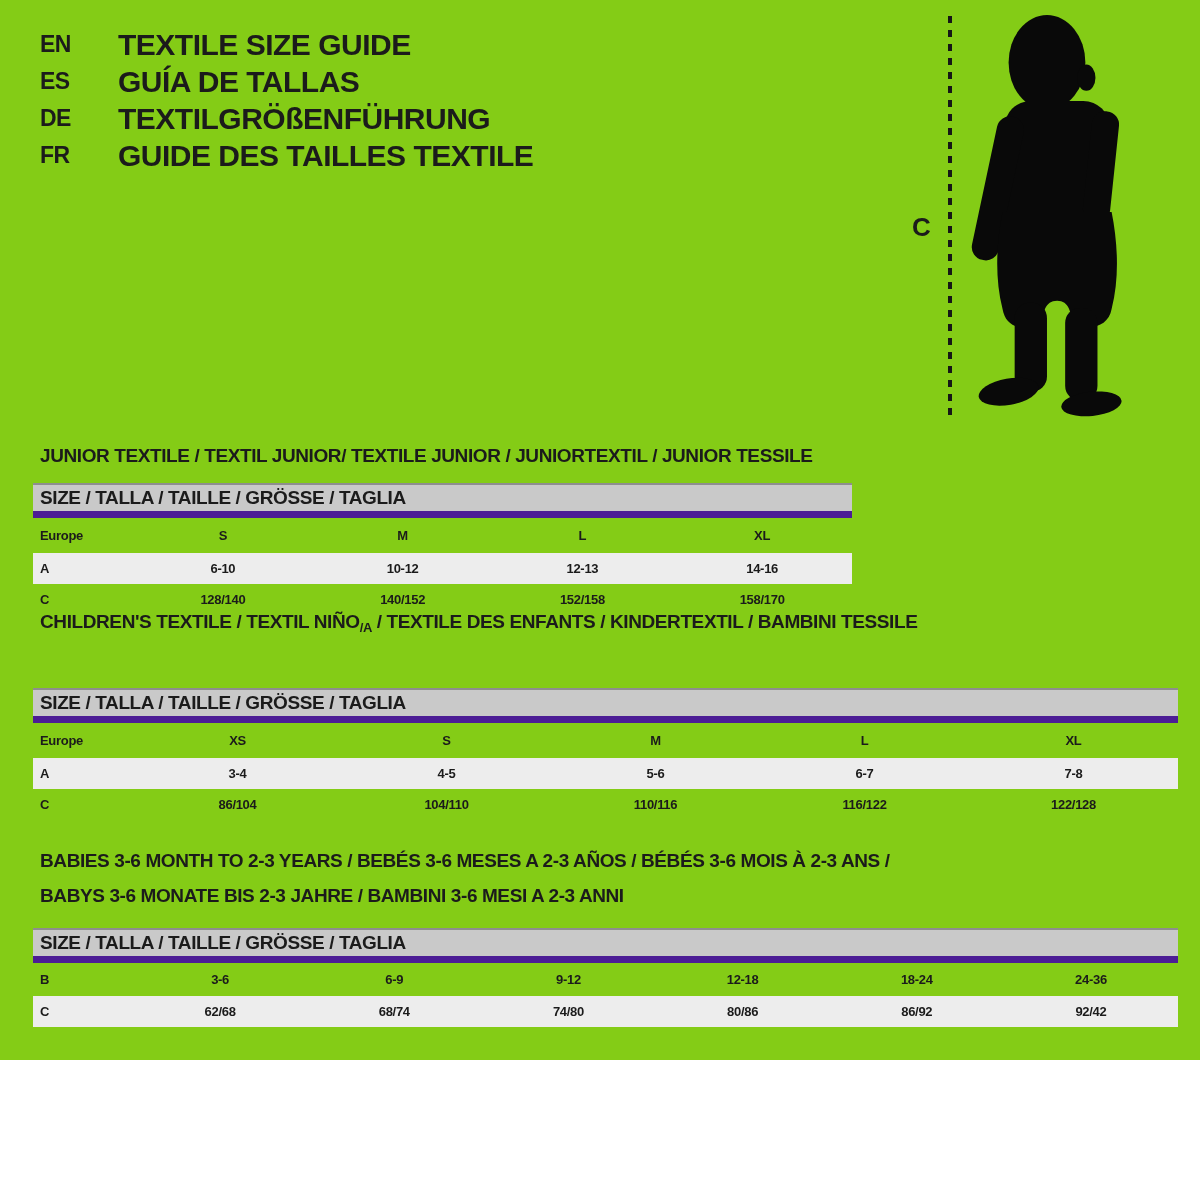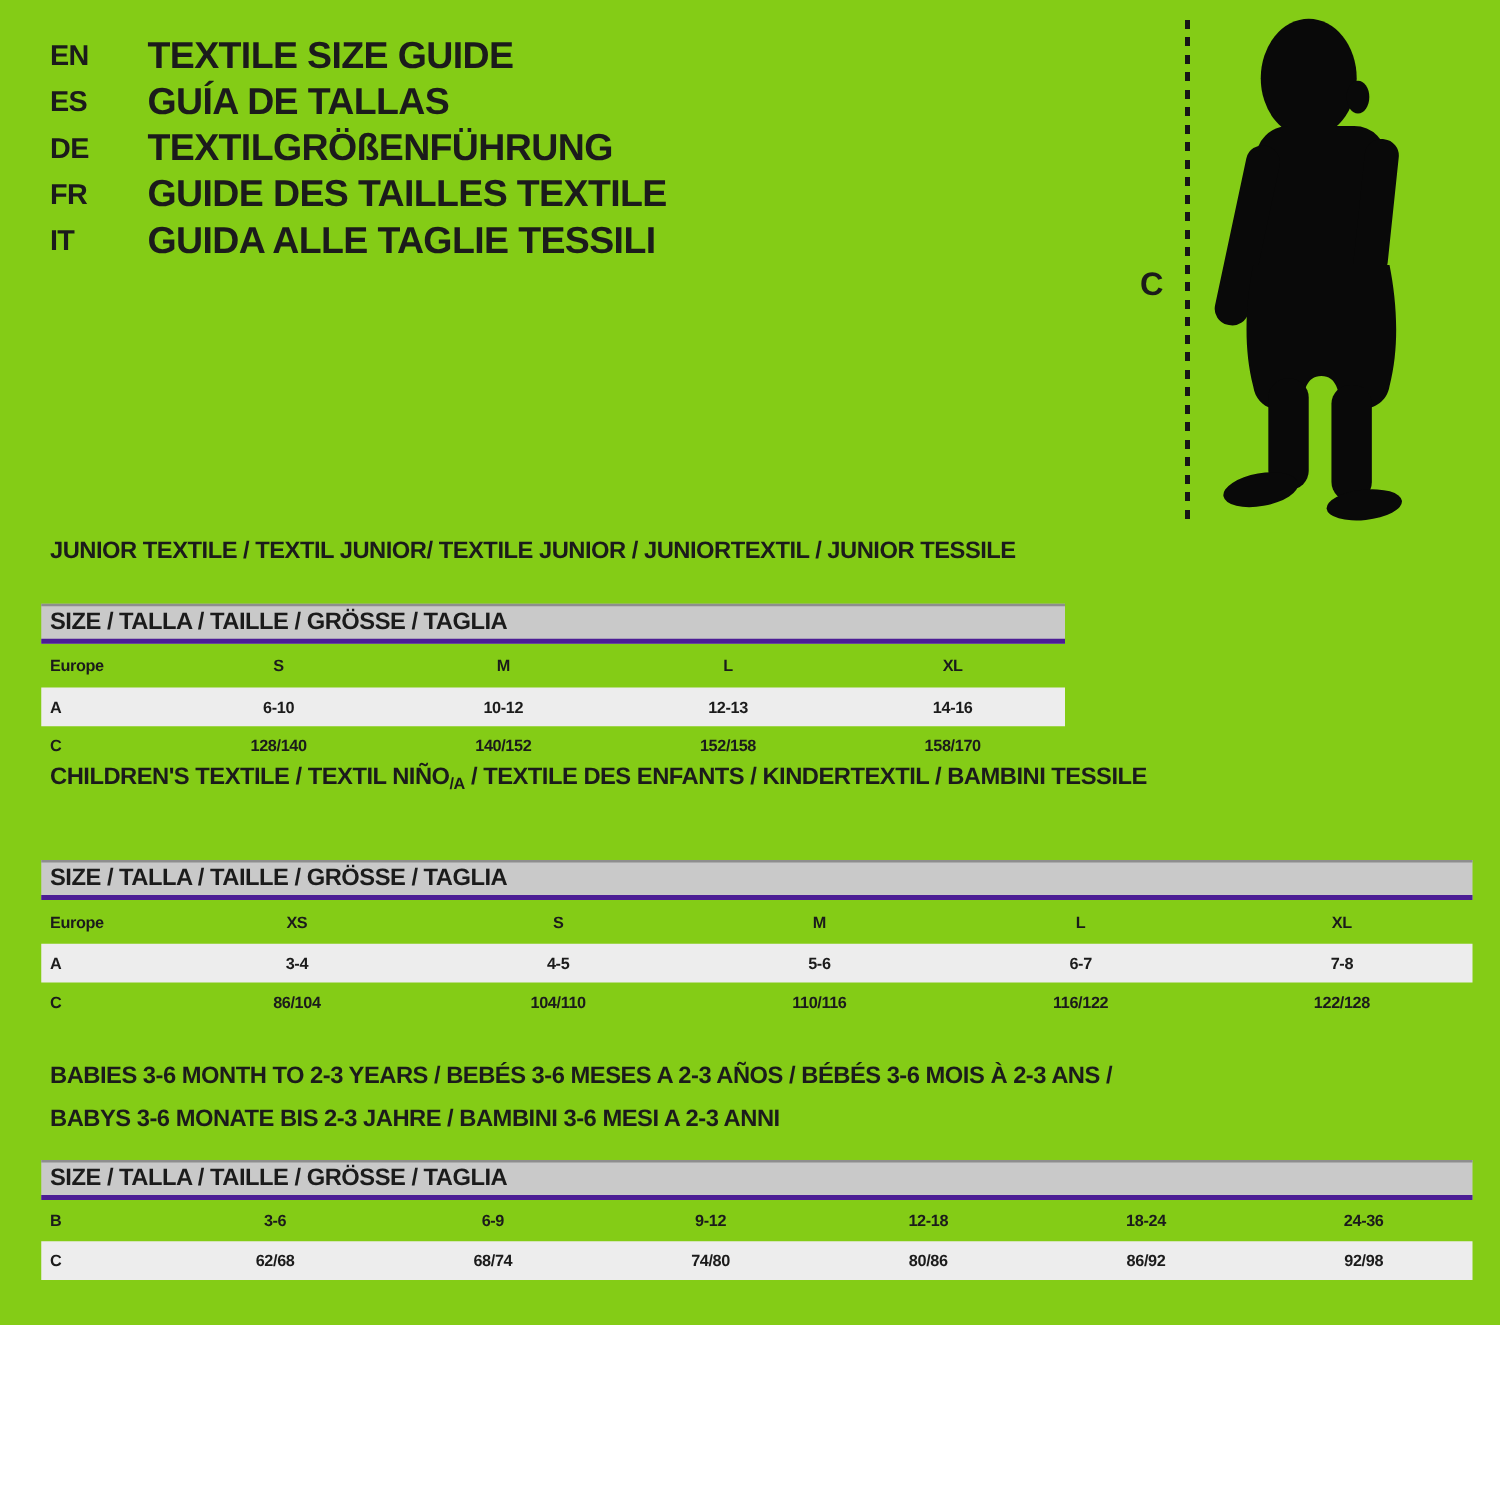--- a/index.html
+++ b/index.html
@@ -23,21 +23,21 @@
   .toddler{position:absolute;left:58px;top:10px;}
   
   .sec-title{
     position:absolute;left:40px;font-size:19px;font-weight:bold;
     letter-spacing:-0.4px;white-space:nowrap;line-height:35px;
   }
   .sub-a{font-size:13px;position:relative;top:4px;font-weight:bold;}
   
   .tbl{position:absolute;left:33px;}
   .band{
-    height:26px;background:#c9c9c9;border-top:2px solid #8e8e8e;border-bottom:4px solid #4c1d95;
+    height:26px;background:#c9c9c9;border-top:2px solid #8e8e8e;border-bottom:7px solid #4c1d95;
     display:flex;align-items:center;padding-left:7px;
     font-size:19px;font-weight:bold;letter-spacing:-0.4px;
   }
   .trow{display:flex;align-items:center;height:31px;font-size:13px;font-weight:bold;letter-spacing:-0.3px;}
   .trow.head{height:35px;}
   .trow.shade{background:#ededed;}
   .lab{width:100px;padding-left:7px;box-sizing:border-box;}
   .cell{flex:1;text-align:center;}
   
   .footnotes{position:absolute;left:40px;top:1072px;}
@@ -58,24 +58,20 @@
       <span class="lang-title">GUÍA DE TALLAS</span>
     </div>
     <div class="lang-row">
       <span class="lang-code">DE</span>
       <span class="lang-title">TEXTILGRÖßENFÜHRUNG</span>
     </div>
     <div class="lang-row">
       <span class="lang-code">FR</span>
       <span class="lang-title">GUIDE DES TAILLES TEXTILE</span>
     </div>
-    <div class="lang-row">
-      <span class="lang-code">IT</span>
-      <span class="lang-title">GUIDA ALLE TAGLIE TESSILI</span>
-    </div>
   </div>
 
   <div class="figure">
     <span class="measure-label">C</span>
     <div class="dash-line"></div>
     <svg class="toddler" width="182" height="408" viewBox="0 0 180 404" aria-hidden="true">
       <g fill="#090909">
         <ellipse cx="88" cy="52" rx="38" ry="47"></ellipse>
         <ellipse cx="127" cy="67" rx="9" ry="13"></ellipse>
         <rect x="46" y="90" width="104" height="130" rx="26"></rect>
@@ -85,21 +81,21 @@
                  C112,300 110,288 98,288 C86,288 84,300 82,314 L64,314 C54,314 46,308 44,296
                  C36,265 38,230 44,200 Z"></path>
         <rect x="56" y="290" width="32" height="88" rx="15"></rect>
         <rect x="106" y="295" width="32" height="92" rx="15"></rect>
         <ellipse cx="50" cy="378" rx="30" ry="13" transform="rotate(-10 50 378)"></ellipse>
         <ellipse cx="132" cy="390" rx="30" ry="12" transform="rotate(-6 132 390)"></ellipse>
       </g>
     </svg>
   </div>
 
-  <div class="sec-title" style="top:423px">JUNIOR TEXTILE / TEXTIL JUNIOR/ TEXTILE JUNIOR / JUNIORTEXTIL / JUNIOR TESSILE</div>
+  <div class="sec-title" style="top:438px">JUNIOR TEXTILE / TEXTIL JUNIOR/ TEXTILE JUNIOR / JUNIORTEXTIL / JUNIOR TESSILE</div>
   <div class="tbl" style="top:483px;width:819px">
     <div class="band">
       <span>SIZE / TALLA / TAILLE / GRÖSSE / TAGLIA</span>
     </div>
     <div class="trow head">
       <span class="lab">Europe</span>
       <span class="cell">S</span>
       <span class="cell">M</span>
       <span class="cell">L</span>
       <span class="cell">XL</span>
@@ -168,18 +164,18 @@
       <span class="cell">18-24</span>
       <span class="cell">24-36</span>
     </div>
     <div class="trow shade">
       <span class="lab">C</span>
       <span class="cell">62/68</span>
       <span class="cell">68/74</span>
       <span class="cell">74/80</span>
       <span class="cell">80/86</span>
       <span class="cell">86/92</span>
-      <span class="cell">92/98</span>
+      <span class="cell">92/42</span>
     </div>
   </div>
 
 
 </div>
 
 </body></html>

